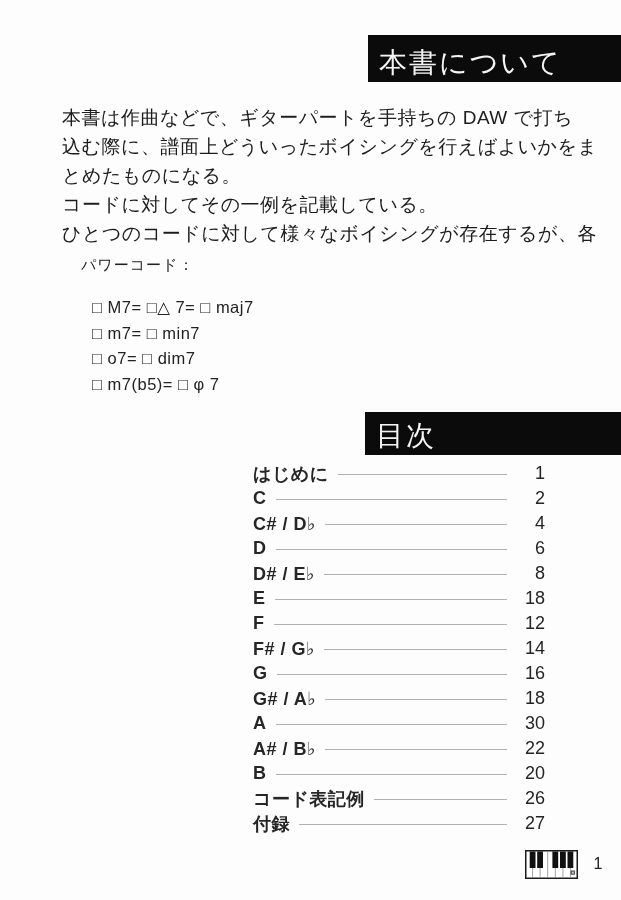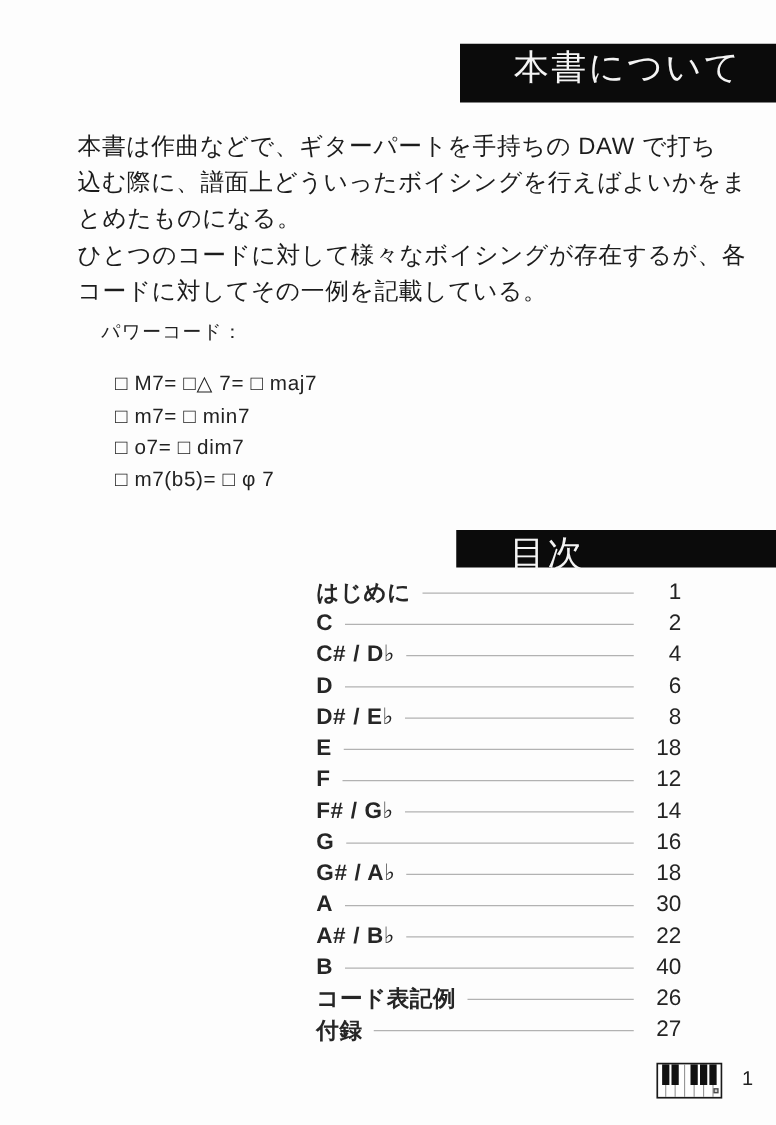--- a/index.html
+++ b/index.html
@@ -8,24 +8,24 @@
     width:621px;height:900px;
     margin:0 auto;
     background:#fdfdfd;
     overflow:hidden;
     font-family:"Liberation Sans","DejaVu Sans",sans-serif;
     color:#1d1d1d;
   }
   
   .bar{
     position:absolute;right:0;background:#0b0b0b;
-    display:flex;align-items:flex-start;padding-left:32px;
+    display:flex;align-items:flex-end;
   }
   .bar-top{left:368px;top:35px;height:47px;}
-  .bar-toc{left:365px;top:424px;height:30px;font-family:Liberation Mono, monospace;}
+  .bar-toc{left:365px;top:412px;height:43px;font-family:Liberation Mono, monospace;}
   .bar .bar-text{
     color:#f4f4f4;font-size:28px;font-weight:500;
     padding-left:11px;letter-spacing:2px;white-space:nowrap;
   }
   
   .body-text{
     position:absolute;left:62px;top:103px;width:540px;
     font-size:19px;line-height:29px;letter-spacing:0.5px;color:#1c1c1c;
   }
   .body-text .line{white-space:nowrap;}
@@ -65,22 +65,22 @@
 <div class="page">
 
   <div class="bar bar-top">
     <span class="bar-text">本書について</span>
   </div>
 
   <div class="body-text">
     <div class="line">本書は作曲などで、ギターパートを手持ちの DAW で打ち</div>
     <div class="line">込む際に、譜面上どういったボイシングを行えばよいかをま</div>
     <div class="line">とめたものになる。</div>
+    <div class="line">コードに対してその一例を記載している。</div>
     <div class="line">ひとつのコードに対して様々なボイシングが存在するが、各</div>
-    <div class="line">コードに対してその一例を記載している。</div>
   </div>
 
   <div class="notation-label">パワーコード：</div>
   <div class="notation-items">
     <div class="notation-item">□ M7= □△ 7= □ maj7</div>
     <div class="notation-item">□ m7= □ min7</div>
     <div class="notation-item">□ o7= □ dim7</div>
     <div class="notation-item">□ m7(b5)= □ φ 7</div>
   </div>
 
@@ -145,21 +145,21 @@
       <span class="toc-page">30</span>
     </div>
     <div class="toc-row">
       <span class="toc-label">A# / B♭</span>
       <span class="leader"></span>
       <span class="toc-page">22</span>
     </div>
     <div class="toc-row">
       <span class="toc-label">B</span>
       <span class="leader"></span>
-      <span class="toc-page">40</span>
+      <span class="toc-page">20</span>
     </div>
     <div class="toc-row">
       <span class="toc-label">コード表記例</span>
       <span class="leader"></span>
       <span class="toc-page">26</span>
     </div>
     <div class="toc-row">
       <span class="toc-label">付録</span>
       <span class="leader"></span>
       <span class="toc-page">27</span>

